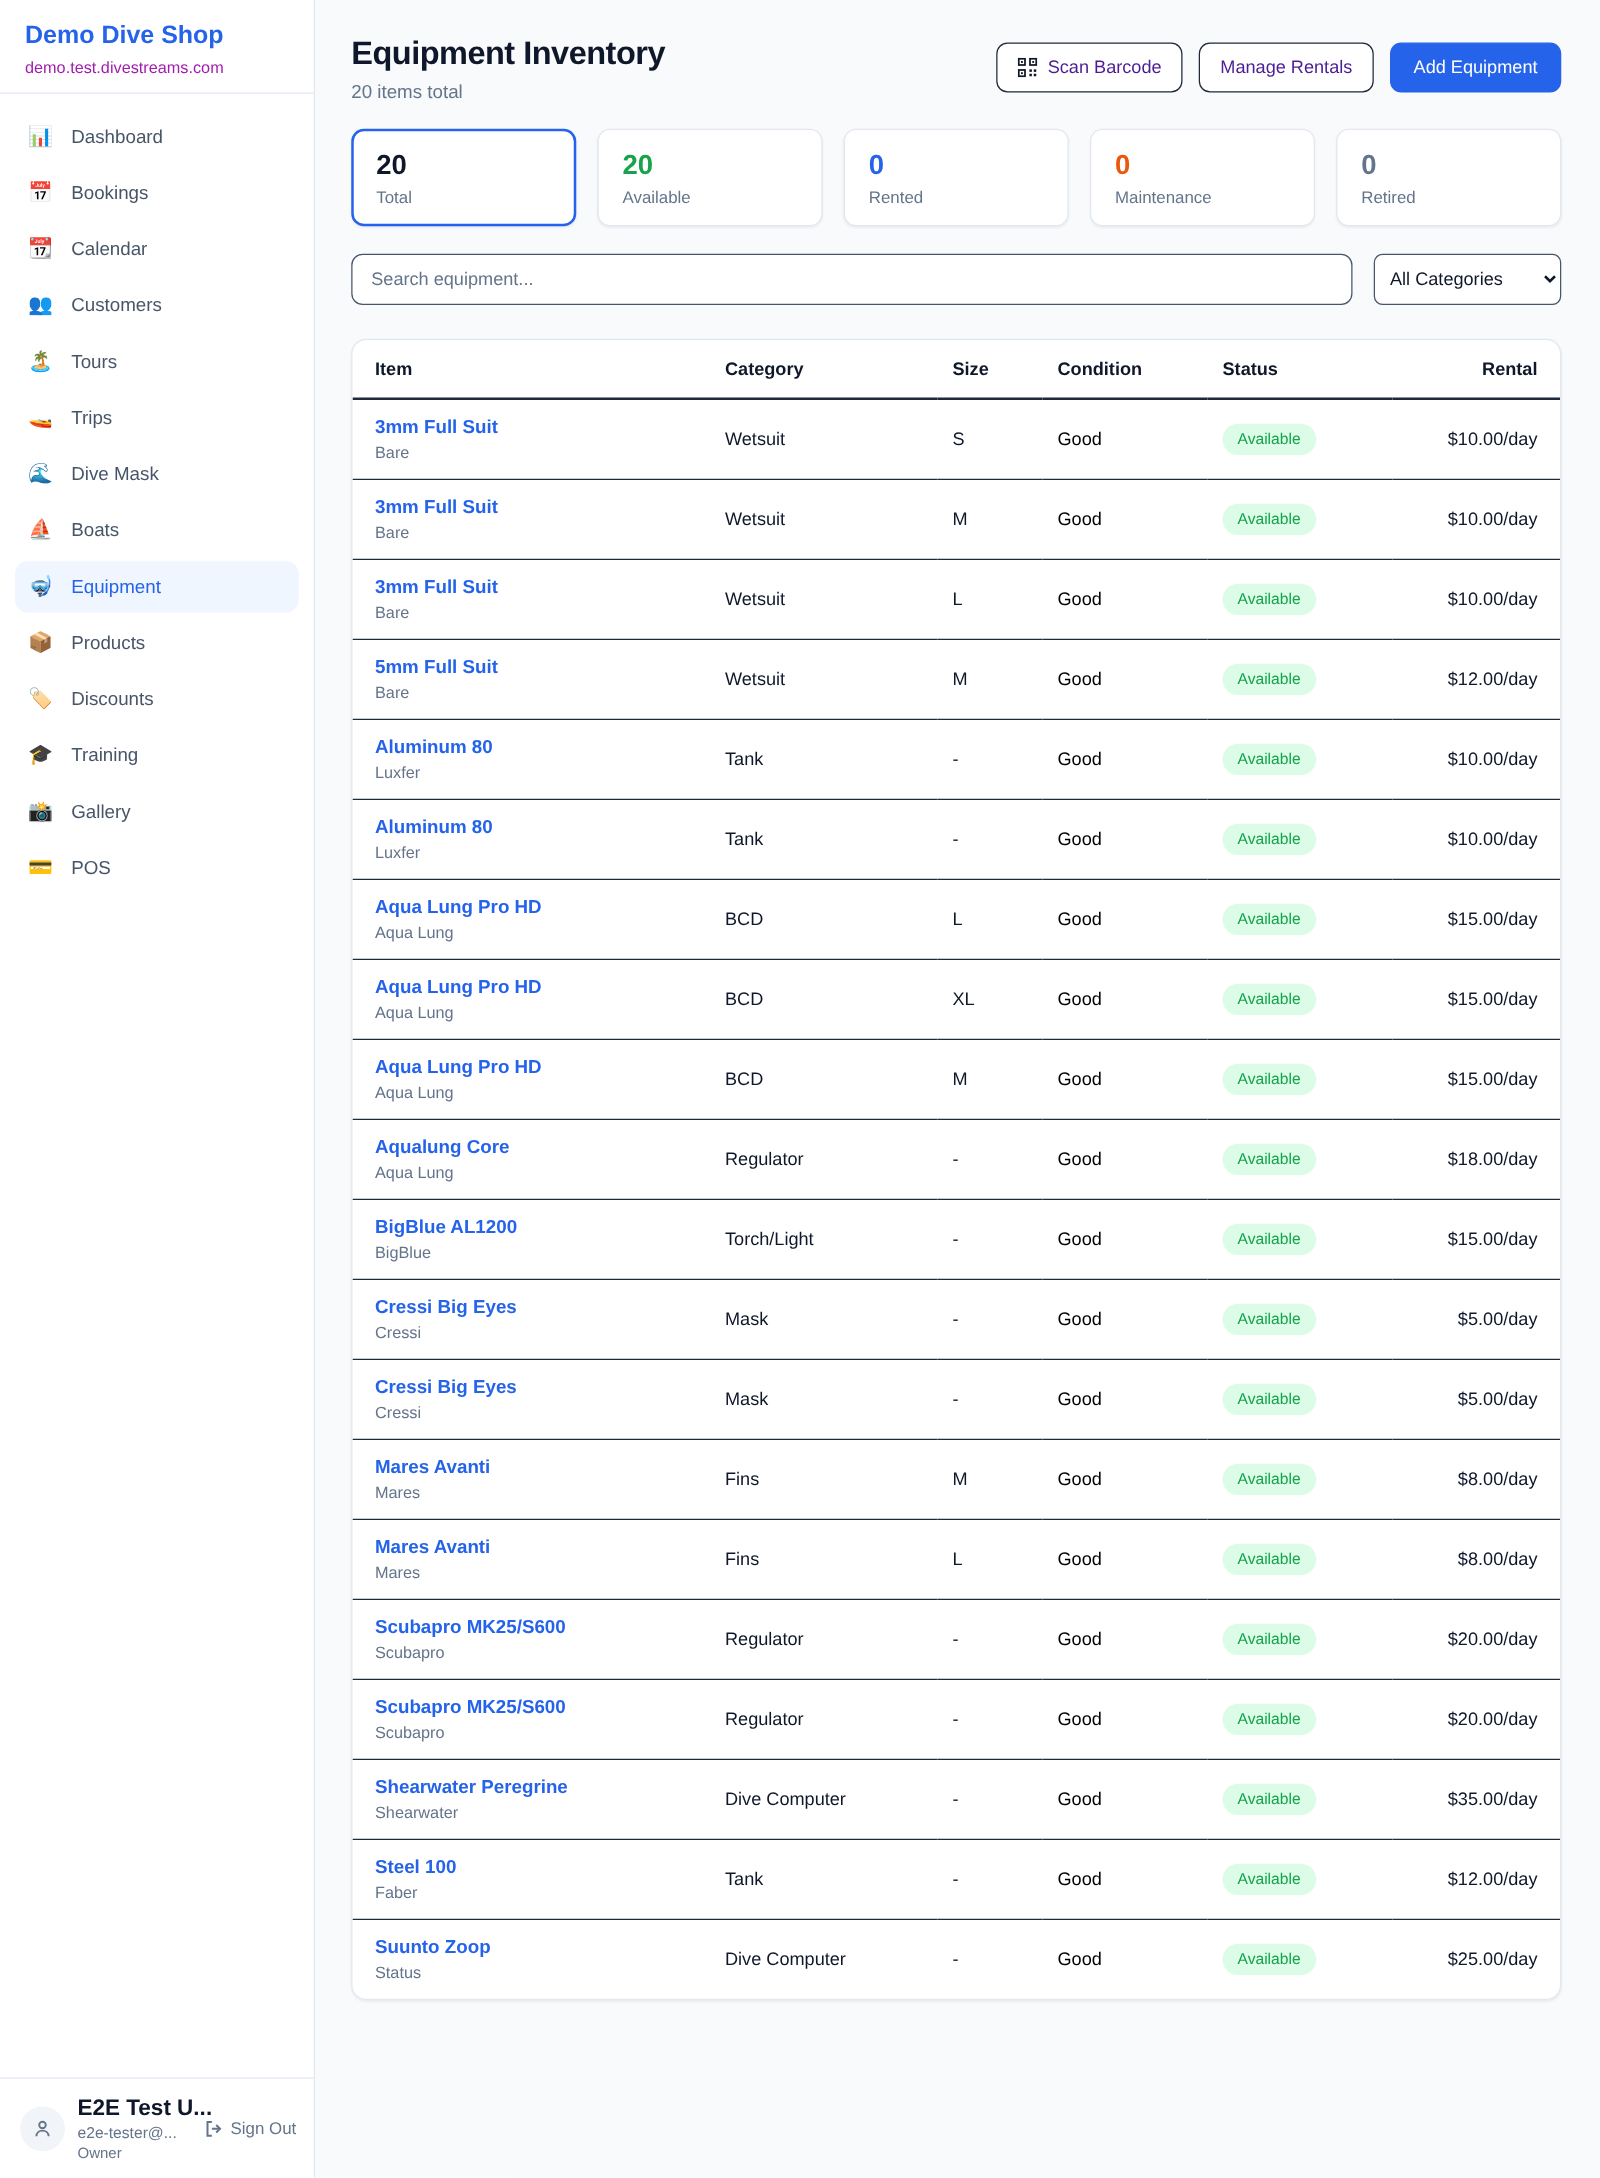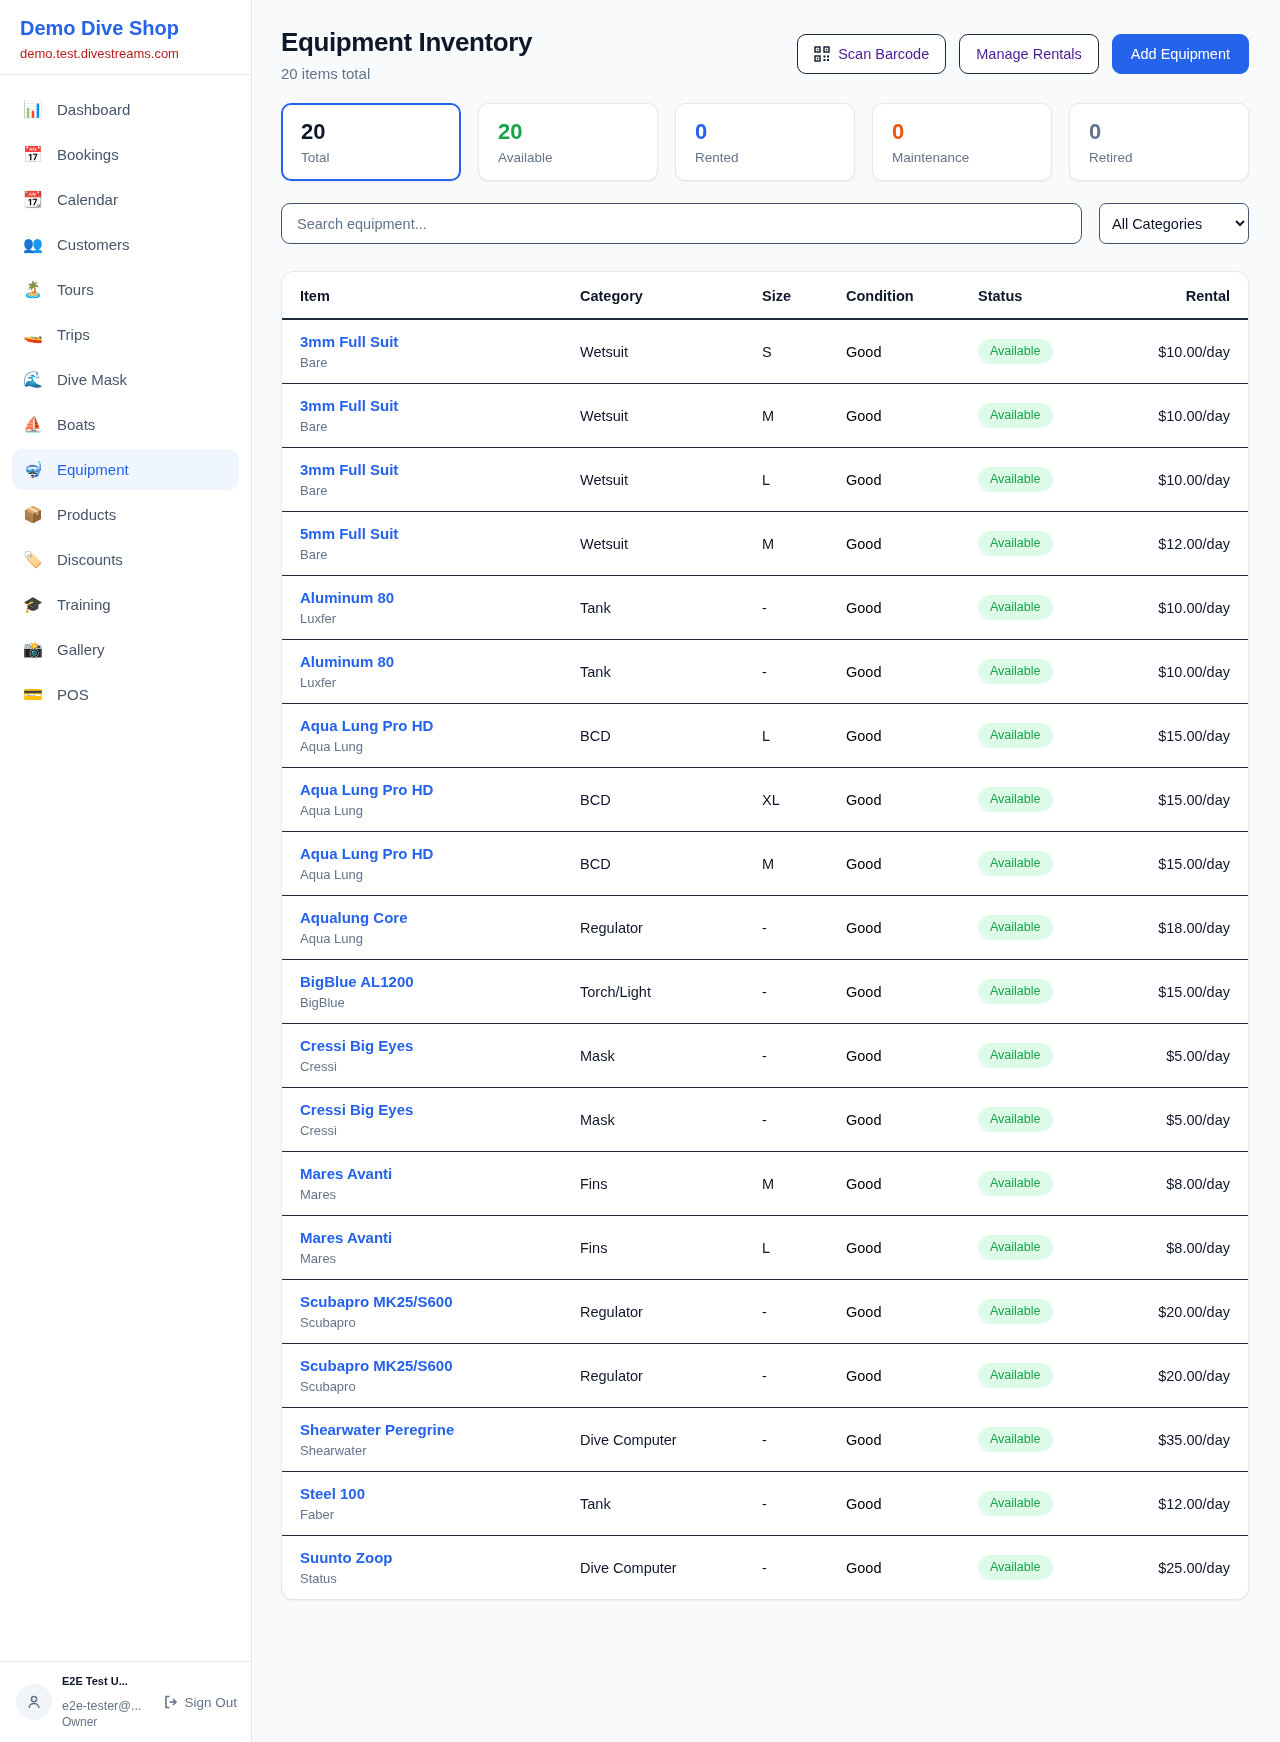--- a/index.html
+++ b/index.html
@@ -11,39 +11,39 @@
   }
   .app { display:flex; width:1280px; min-height:1742px; }
 
   
   .sidebar {
     width:252px; flex:0 0 252px; background:#ffffff;
     border-right:1px solid #e2e8f0; display:flex; flex-direction:column;
   }
   .brand { padding:17px 20px 13px; }
   .brand-name { font-size:20px; font-weight:bold; color:#2563eb; margin:0 0 6px; }
-  .brand-domain { font-size:13px; color:#b91c1c; }
+  .brand-domain { font-size:13px; color:#a21caf; }
   .sidebar-divider { border:none; border-top:1px solid #e2e8f0; margin:0; }
   .nav { padding:14px 12px 8px; display:flex; flex-direction:column; gap:4px; }
   .nav-item {
     display:flex; align-items:center; gap:13px; padding:10px 10px;
     border-radius:10px; color:#475569; font-size:15px; cursor:pointer; line-height:21px;
   }
   .nav-item.active { background:#eff6ff; color:#2563eb; }
   .nav-icon { width:22px; font-size:16px; text-align:center; flex:0 0 22px; }
   .user-footer {
     border-top:1px solid #e2e8f0; margin-top:4px; padding:13px 14px 13px 16px;
     display:flex; align-items:center; gap:10px;
   }
   .avatar {
     width:36px; height:36px; border-radius:50%; background:#f1f5f9;
     display:flex; align-items:center; justify-content:center; flex:0 0 36px;
   }
   .user-meta { flex:1; min-width:0; }
-  .user-name { font-size:11px; font-weight:bold; color:#0f172a; margin-bottom:12px; white-space:nowrap; }
+  .user-name { font-size:18px; font-weight:bold; color:#0f172a; margin-bottom:2px; white-space:nowrap; }
   .user-email { font-size:12.5px; color:#64748b; margin-bottom:2px; white-space:nowrap; }
   .user-role { font-size:12px; color:#64748b; }
   .signout { display:flex; align-items:center; gap:5px; color:#64748b; font-size:13.5px; cursor:pointer; white-space:nowrap; }
 
   
   .main { flex:1; padding:27px 31px 47px 29px; min-width:0; }
   .page-header { display:flex; justify-content:space-between; align-items:flex-start; margin-bottom:21px; }
   .page-title { font-size:26px; font-weight:bold; letter-spacing:-0.4px; margin:0 0 7px; }
   .page-subtitle { font-size:15px; color:#64748b; }
   .header-actions { display:flex; gap:13px; align-items:center; margin-top:7px; }

